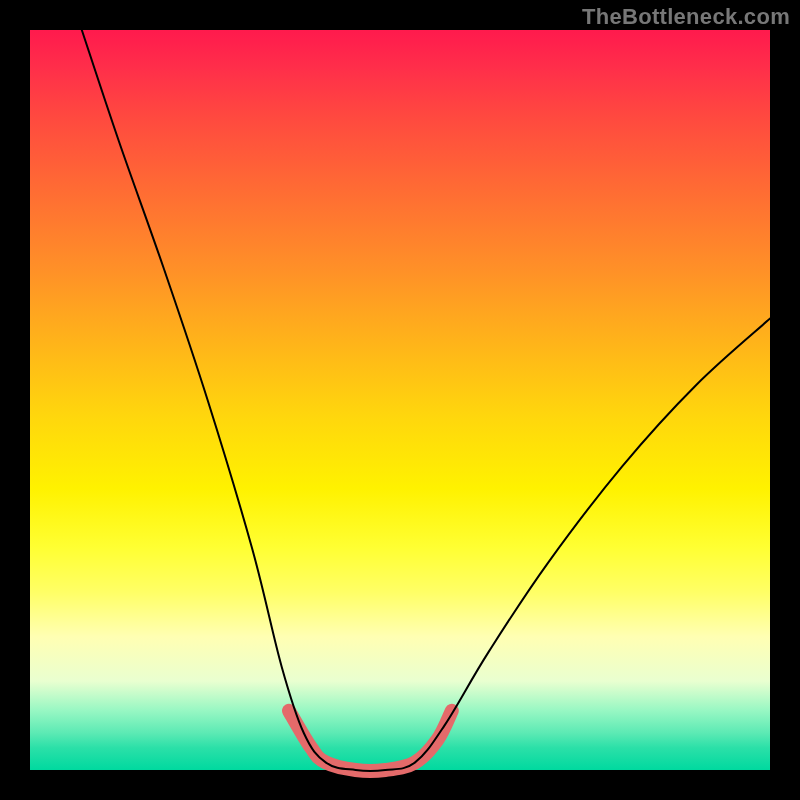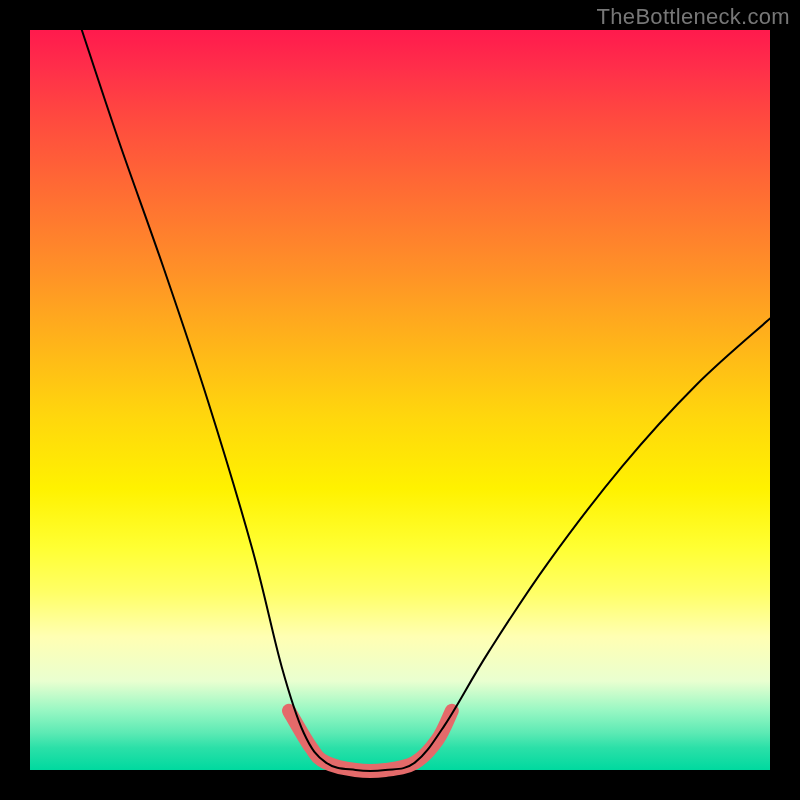--- a/index.html
+++ b/index.html
@@ -55,21 +55,21 @@
     width: 100%;
     height: 100%;
     overflow: visible;
   }
   .watermark {
     position: absolute;
     top: 4px;
     right: 10px;
     color: #777;
     font-size: 22px;
-    font-weight: 400;
+    font-weight: 700;
     letter-spacing: 0.3px;
     user-select: none;
   }
 </style>
 </head>
 <body>
 
 <div class="frame">
   <div class="watermark">TheBottleneck.com</div>
 

